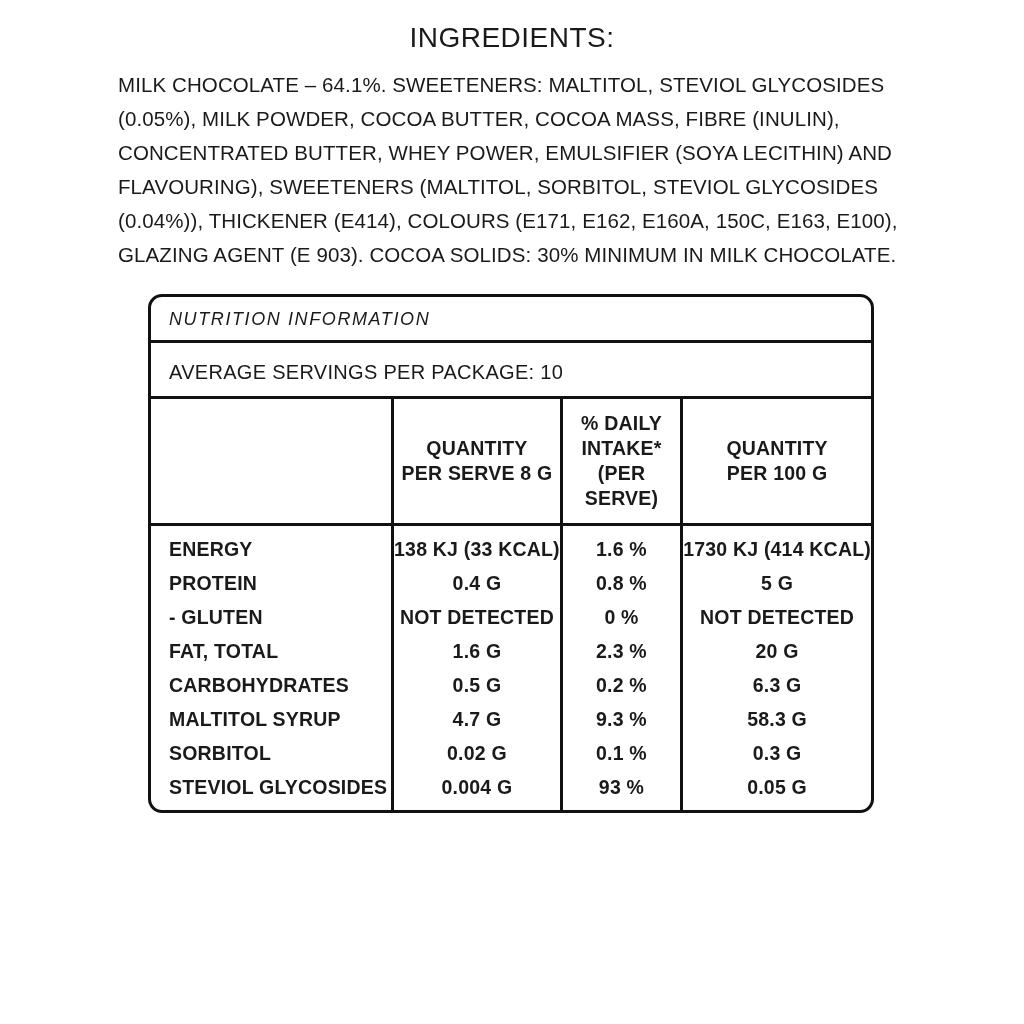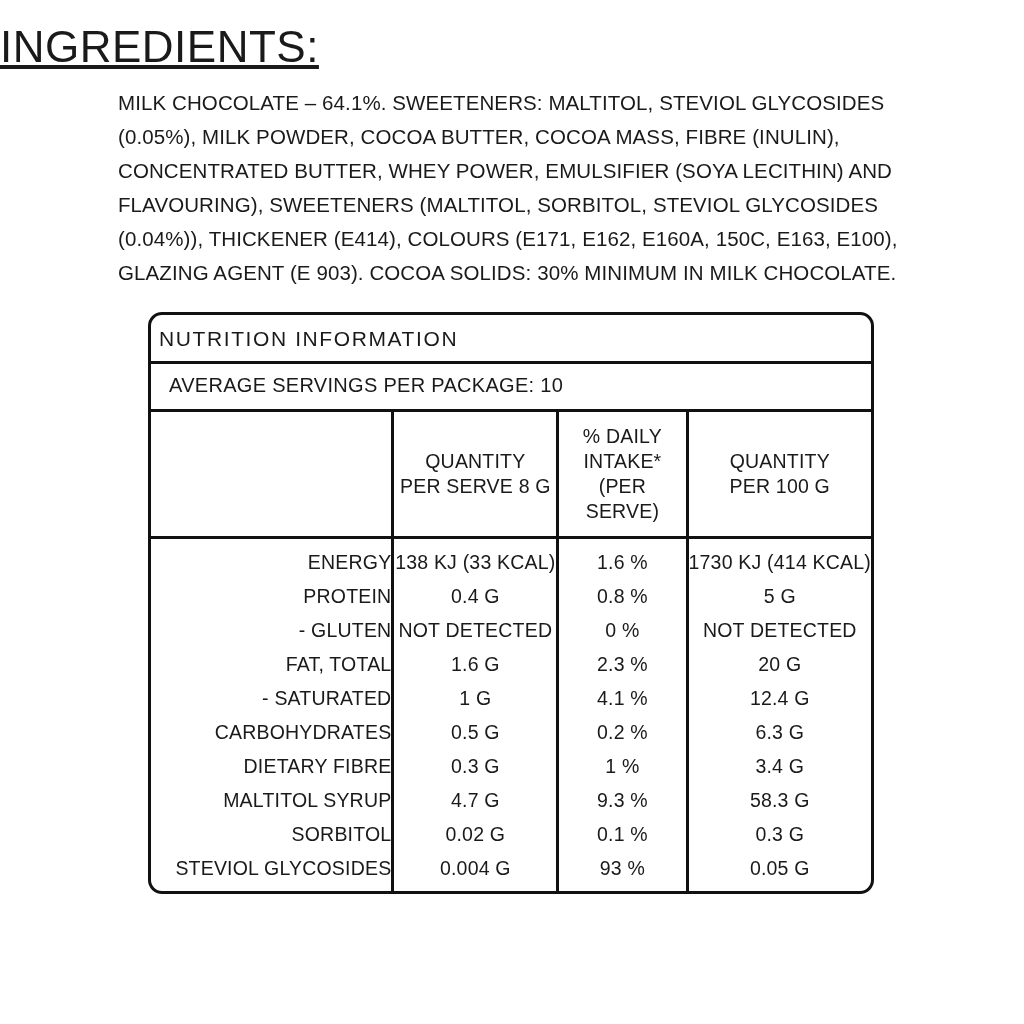--- a/index.html
+++ b/index.html
@@ -17,76 +17,76 @@
   .page {
     position: relative;
     width: 1024px;
     height: 1024px;
     box-sizing: border-box;
     padding: 0;
   }
 
   
   .ingredients-title {
-    text-align: left;
-    font-size: 44px;
+    text-align: center;
+    font-size: 28px;
     letter-spacing: 0.5px;
     font-weight: 400;
     margin: 22px 0 14px 0;
     text-transform: uppercase;
-    text-decoration: underline;
   }
   .ingredients-body {
     margin: 0 118px 18px 118px;
     font-size: 20.5px;
     line-height: 34px;
     letter-spacing: 0.1px;
     text-transform: uppercase;
     text-align: left;
   }
 
   
   .nutrition-panel {
     margin: 22px 150px 0 148px;
     border: 3px solid #111;
     border-radius: 14px;
     overflow: hidden;
     background: #fff;
   }
   .np-title {
-    font-size: 21px;
+    font-size: 18px;
     letter-spacing: 1.6px;
-    padding: 12px 0 10px 8px;
+    padding: 12px 0 10px 18px;
     text-transform: uppercase;
+    font-style: italic;
   }
   .np-rule {
     height: 3px;
     background: #111;
     margin: 0;
   }
   .np-servings {
-    padding: 8px 0 10px 18px;
+    padding: 16px 0 10px 18px;
     font-size: 20px;
     line-height: 27px;
     letter-spacing: 0.3px;
     text-transform: uppercase;
     border-radius: 31px;
   }
   table.nut {
     width: 100%;
     border-collapse: collapse;
     font-size: 19.5px;
     letter-spacing: 0.2px;
   }
   table.nut th, table.nut td {
     padding: 0;
     text-transform: uppercase;
-    font-weight: 400;
+    font-weight: 700;
   }
-  .col-name { width: 34%; text-align: right; padding-left: 18px !important; }
+  .col-name { width: 34%; text-align: left; padding-left: 18px !important; }
   .col-serve { width: 23%; text-align: center; border-left: 3px solid #111; }
   .col-di { width: 21%; text-align: center; border-left: 3px solid #111; }
   .col-100 { width: 22%; text-align: center; border-left: 3px solid #111; }
 
   thead td, thead th {
     vertical-align: middle;
     padding-top: 12px !important;
     padding-bottom: 12px !important;
     line-height: 25px;
     font-size: 19.5px;
@@ -157,36 +157,24 @@
             <td class="col-di">0 %</td>
             <td class="col-100">NOT DETECTED</td>
           </tr>
           <tr>
             <td class="col-name">FAT, TOTAL</td>
             <td class="col-serve">1.6 g</td>
             <td class="col-di">2.3 %</td>
             <td class="col-100">20 g</td>
           </tr>
           <tr>
-            <td class="col-name">- SATURATED</td>
-            <td class="col-serve">1 g</td>
-            <td class="col-di">4.1 %</td>
-            <td class="col-100">12.4 g</td>
-          </tr>
-          <tr>
             <td class="col-name">CARBOHYDRATES</td>
             <td class="col-serve">0.5 g</td>
             <td class="col-di">0.2 %</td>
             <td class="col-100">6.3 g</td>
-          </tr>
-          <tr>
-            <td class="col-name">DIETARY FIBRE</td>
-            <td class="col-serve">0.3 g</td>
-            <td class="col-di">1 %</td>
-            <td class="col-100">3.4 g</td>
           </tr>
           <tr>
             <td class="col-name">MALTITOL SYRUP</td>
             <td class="col-serve">4.7 g</td>
             <td class="col-di">9.3 %</td>
             <td class="col-100">58.3 g</td>
           </tr>
           <tr>
             <td class="col-name">SORBITOL</td>
             <td class="col-serve">0.02 g</td>

